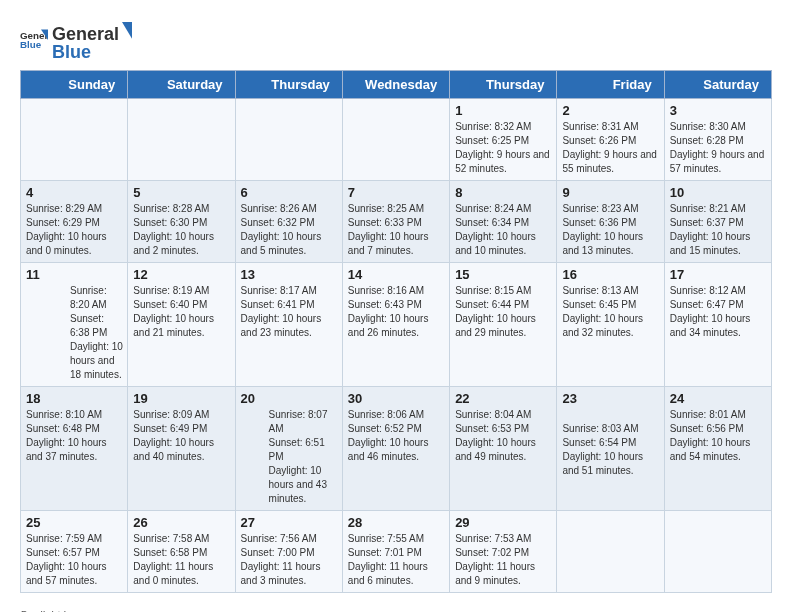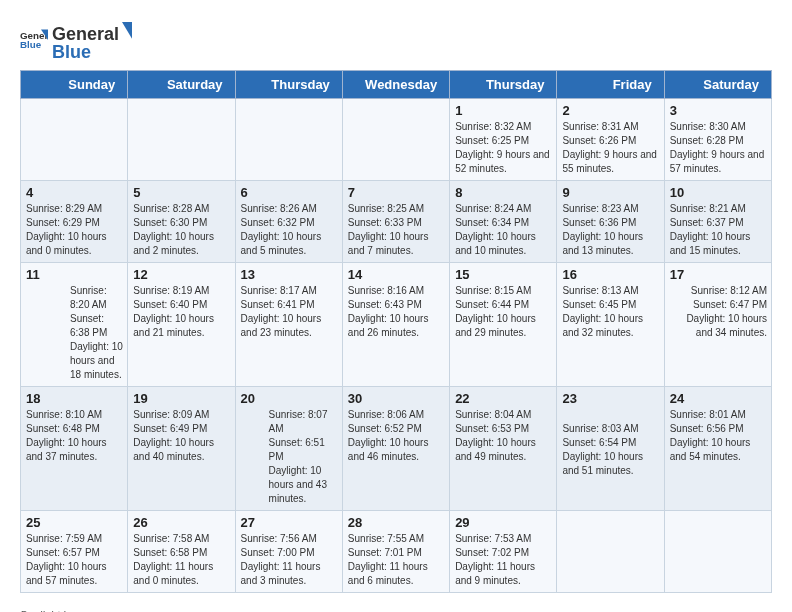--- a/index.html
+++ b/index.html
@@ -225,21 +225,21 @@
 Daylight: 10 hours and 29 minutes.</div>
         </td>
         <td>
           <div class="day-number">16</div>
           <div class="day-info" style="white-space: pre-line;">Sunrise: 8:13 AM
 Sunset: 6:45 PM
 Daylight: 10 hours and 32 minutes.</div>
         </td>
         <td>
           <div class="day-number">17</div>
-          <div class="day-info" style="white-space: pre-line; text-align: right;">Sunrise: 8:12 AM
+          <div class="day-info" style="white-space: pre-line;">Sunrise: 8:12 AM
 Sunset: 6:47 PM
 Daylight: 10 hours and 34 minutes.</div>
         </td>
       </tr>
       <tr>
         <td>
           <div class="day-number">18</div>
           <div class="day-info" style="white-space: pre-line;">Sunrise: 8:10 AM
 Sunset: 6:48 PM
 Daylight: 10 hours and 37 minutes.</div>

